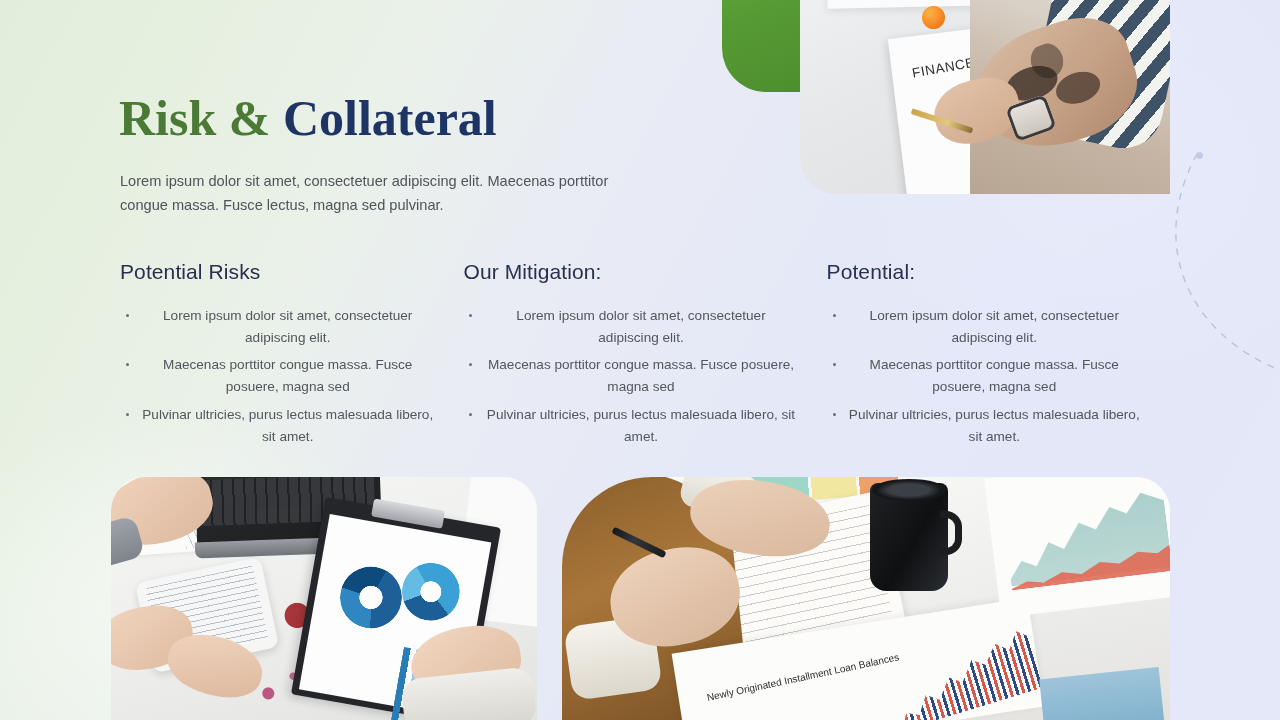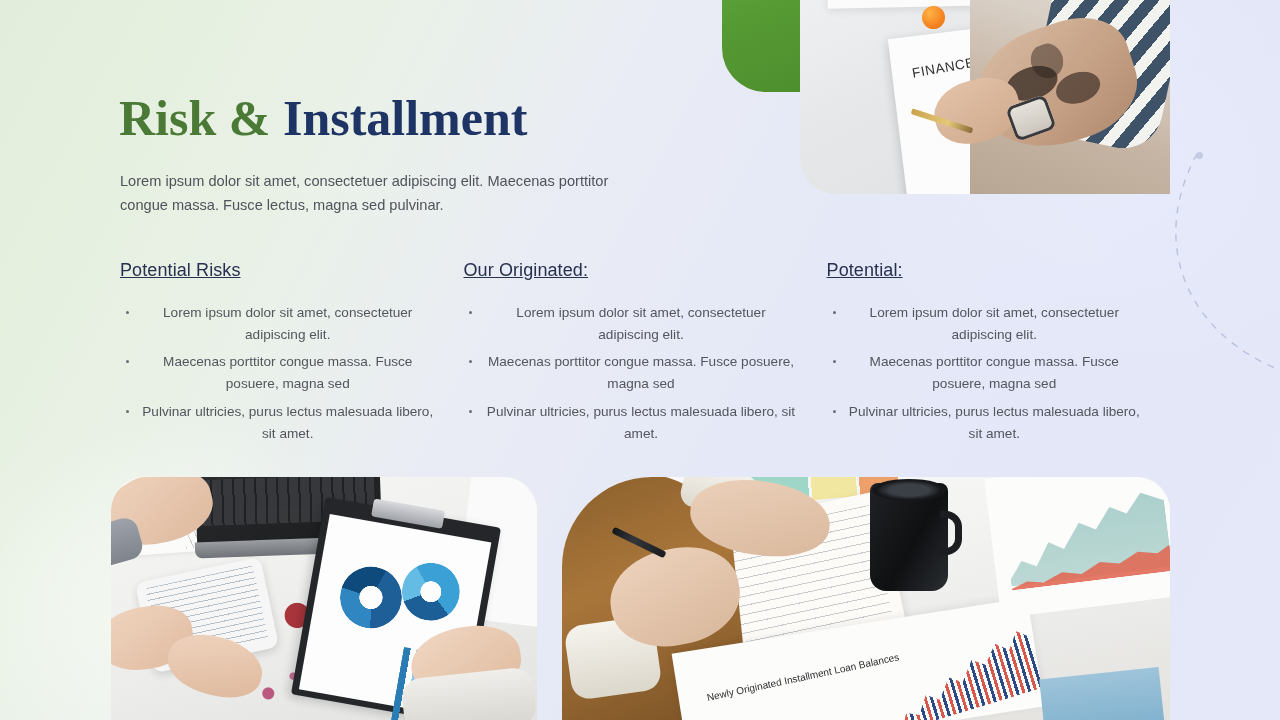--- a/index.html
+++ b/index.html
@@ -384,21 +384,21 @@
 
   .subtitle {
     position:absolute; left:120px; top:170px; width:495px;
     font-size:14.6px; line-height:1.62; color:#50535a;
   }
 
   .cols { position:absolute; left:120px; top:260px; width:1050px; display:flex; }
   .col { width:350px; padding-right:30px; }
   .col:nth-child(2) { width:370px; }
   .col-head {
-    font-size:18px; color:#27304f; margin-bottom:21px; letter-spacing:.1px;text-decoration:underline;
+    font-size:21px; color:#27304f; margin-bottom:21px; letter-spacing:.1px;
   }
   ul.bullets { list-style:none;text-align:center; }
   ul.bullets li {
     position:relative; padding-left:22px; margin-bottom:5px;
     font-size:13.6px; line-height:1.63; color:#53565d;
   }
   ul.bullets li::before {
     content:""; position:absolute; left:6px; top:9px;
     width:3px; height:3px; border-radius:50%; background:#6a6d74;
   }
@@ -492,37 +492,37 @@
       <div class="p3-chart-title">Newly Originated Installment Loan Balances</div>
       <div class="p3-bars"></div>
     </div>
     <div class="p3-area">
       <div class="p3-area-fill"></div>
       <div class="p3-area-red"></div>
     </div>
     <div class="p3-bluecard"></div>
   </div>
 
-  <h1 class="title"><span class="green">Risk &amp; </span><span class="navy">Installment</span></h1>
+  <h1 class="title"><span class="green">Risk &amp; </span><span class="navy">Collateral</span></h1>
 
   <p class="subtitle">Lorem ipsum dolor sit amet, consectetuer adipiscing elit. Maecenas porttitor congue massa. Fusce lectus, magna sed pulvinar.</p>
 
   <div class="cols">
 
     <div class="col">
       <div class="col-head">Potential Risks</div>
       <ul class="bullets">
         <li>Lorem ipsum dolor sit amet, consectetuer adipiscing elit.</li>
         <li>Maecenas porttitor congue massa. Fusce posuere, magna sed</li>
         <li>Pulvinar ultricies, purus lectus malesuada libero, sit amet.</li>
       </ul>
     </div>
 
     <div class="col">
-      <div class="col-head">Our Originated:</div>
+      <div class="col-head">Our Mitigation:</div>
       <ul class="bullets">
         <li>Lorem ipsum dolor sit amet, consectetuer adipiscing elit.</li>
         <li>Maecenas porttitor congue massa. Fusce posuere, magna sed</li>
         <li>Pulvinar ultricies, purus lectus malesuada libero, sit amet.</li>
       </ul>
     </div>
 
     <div class="col">
       <div class="col-head">Potential:</div>
       <ul class="bullets">

